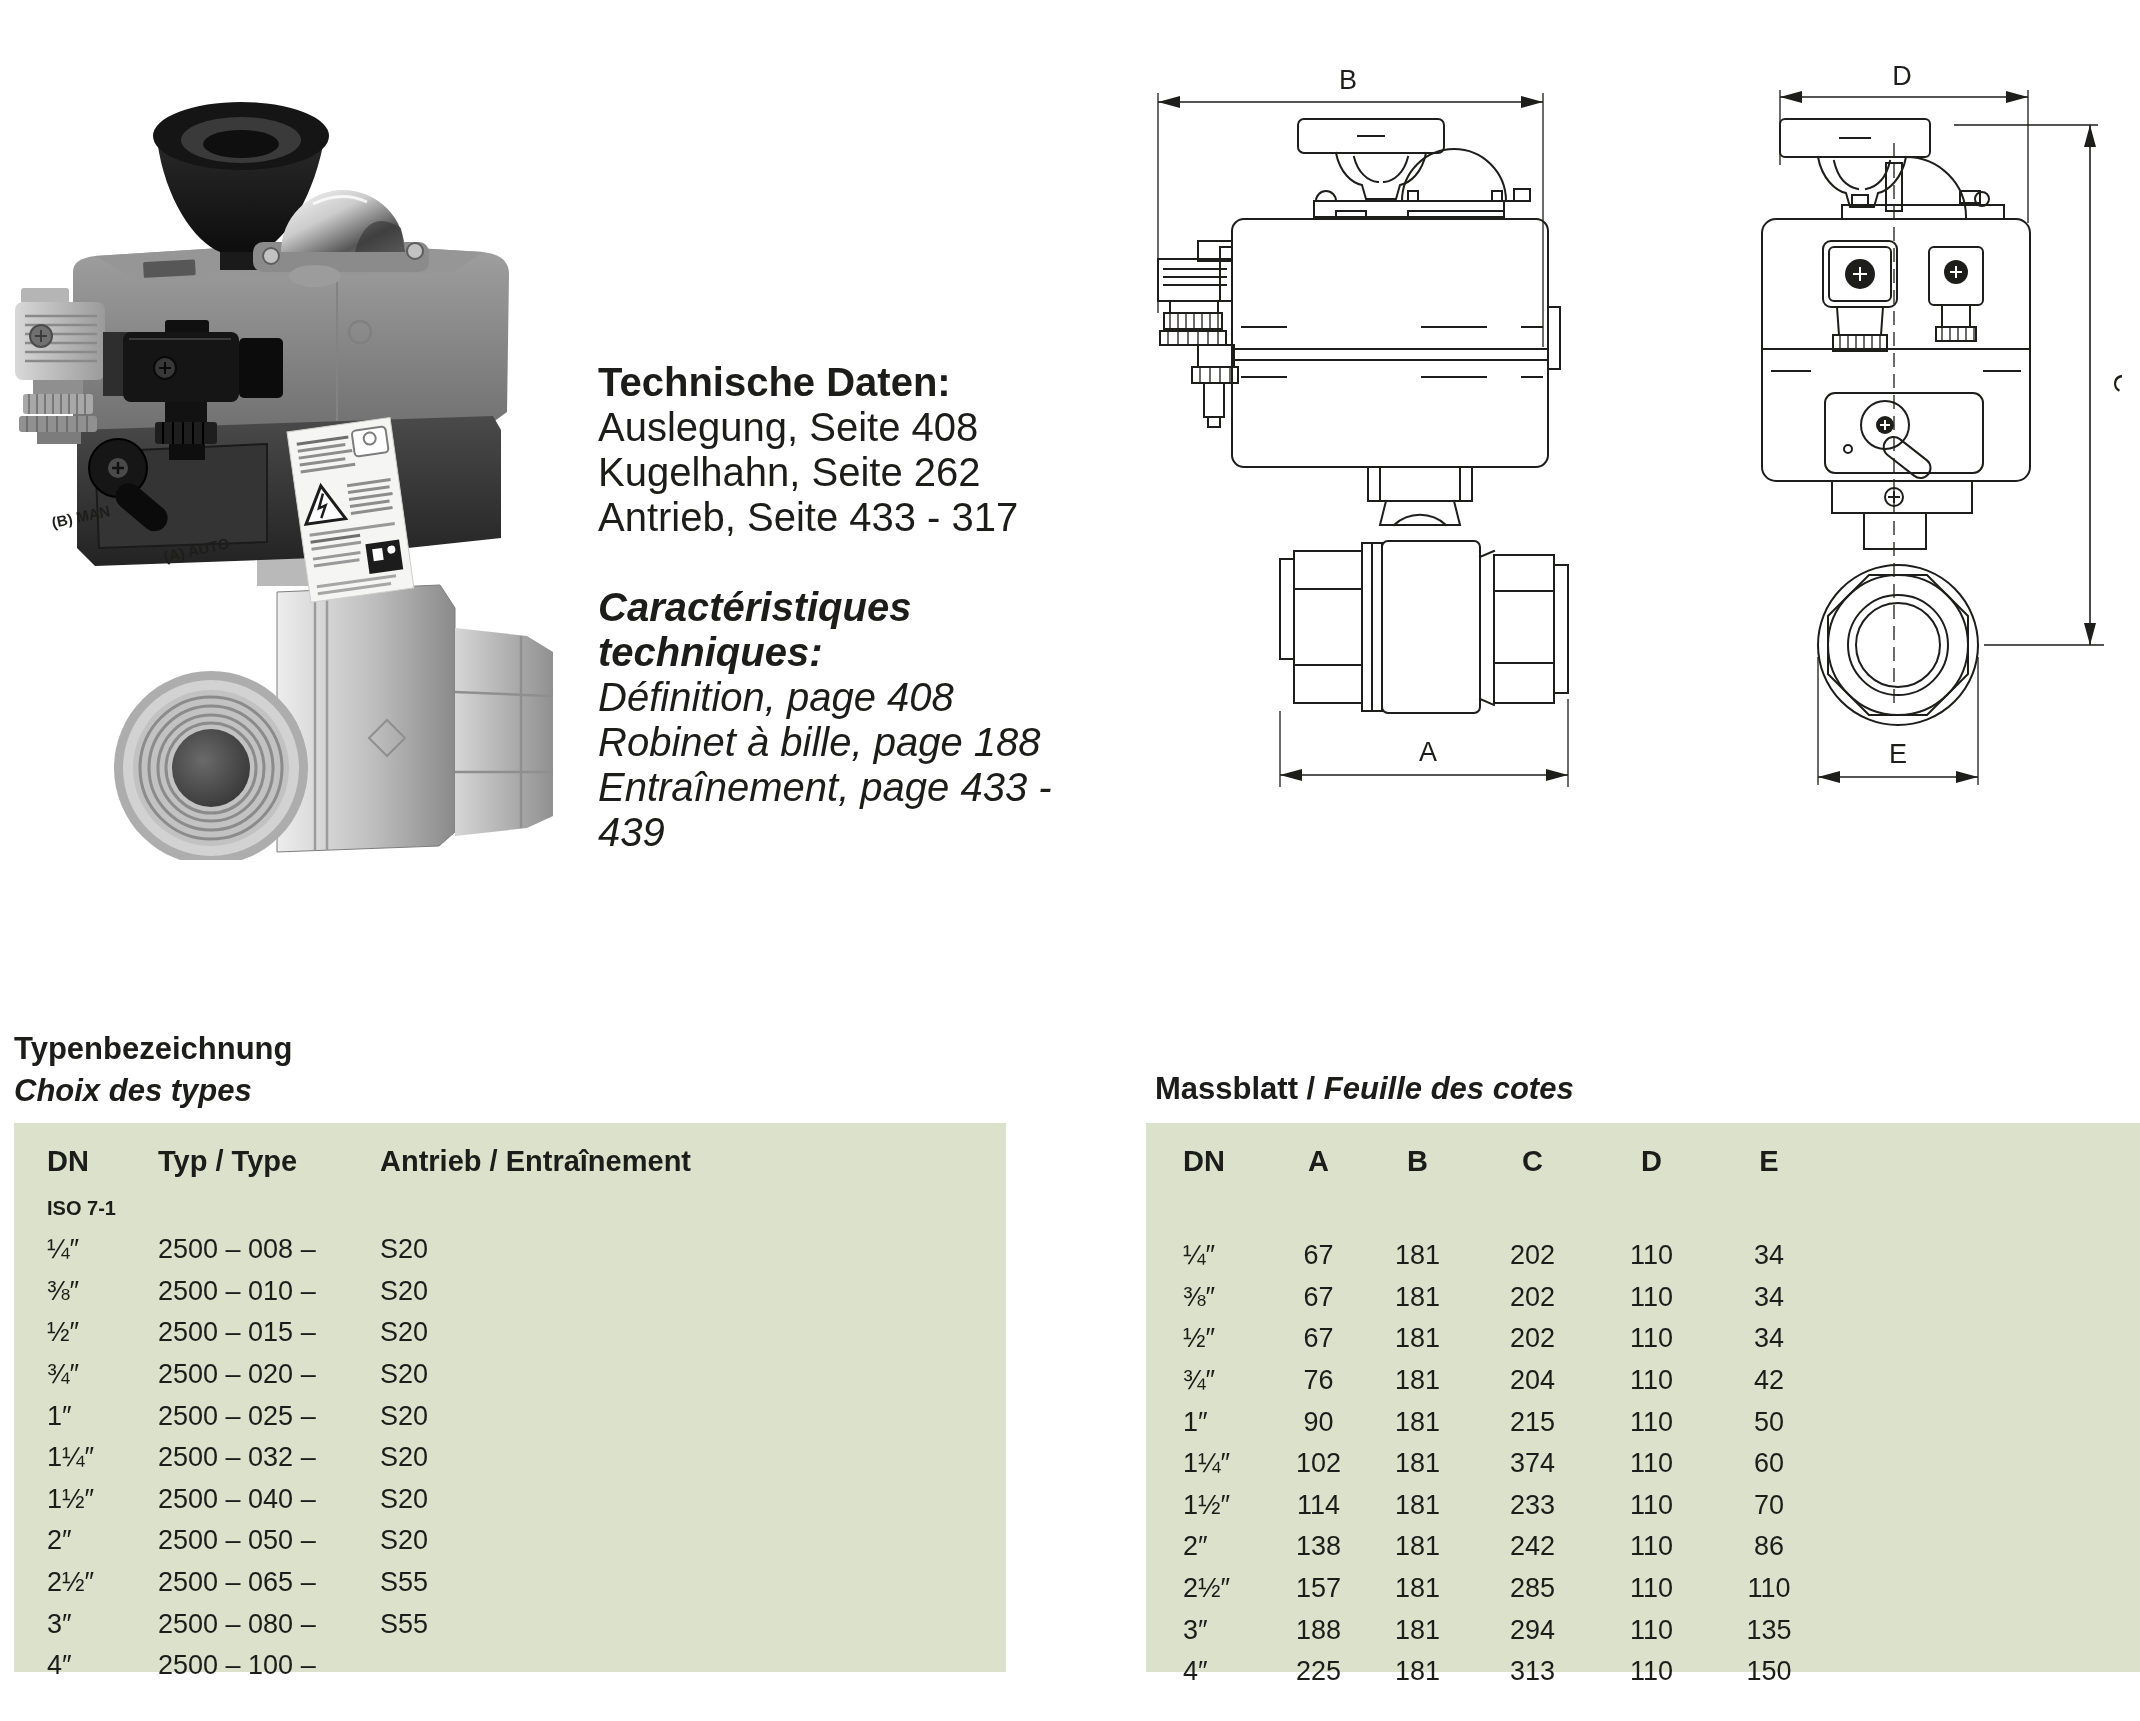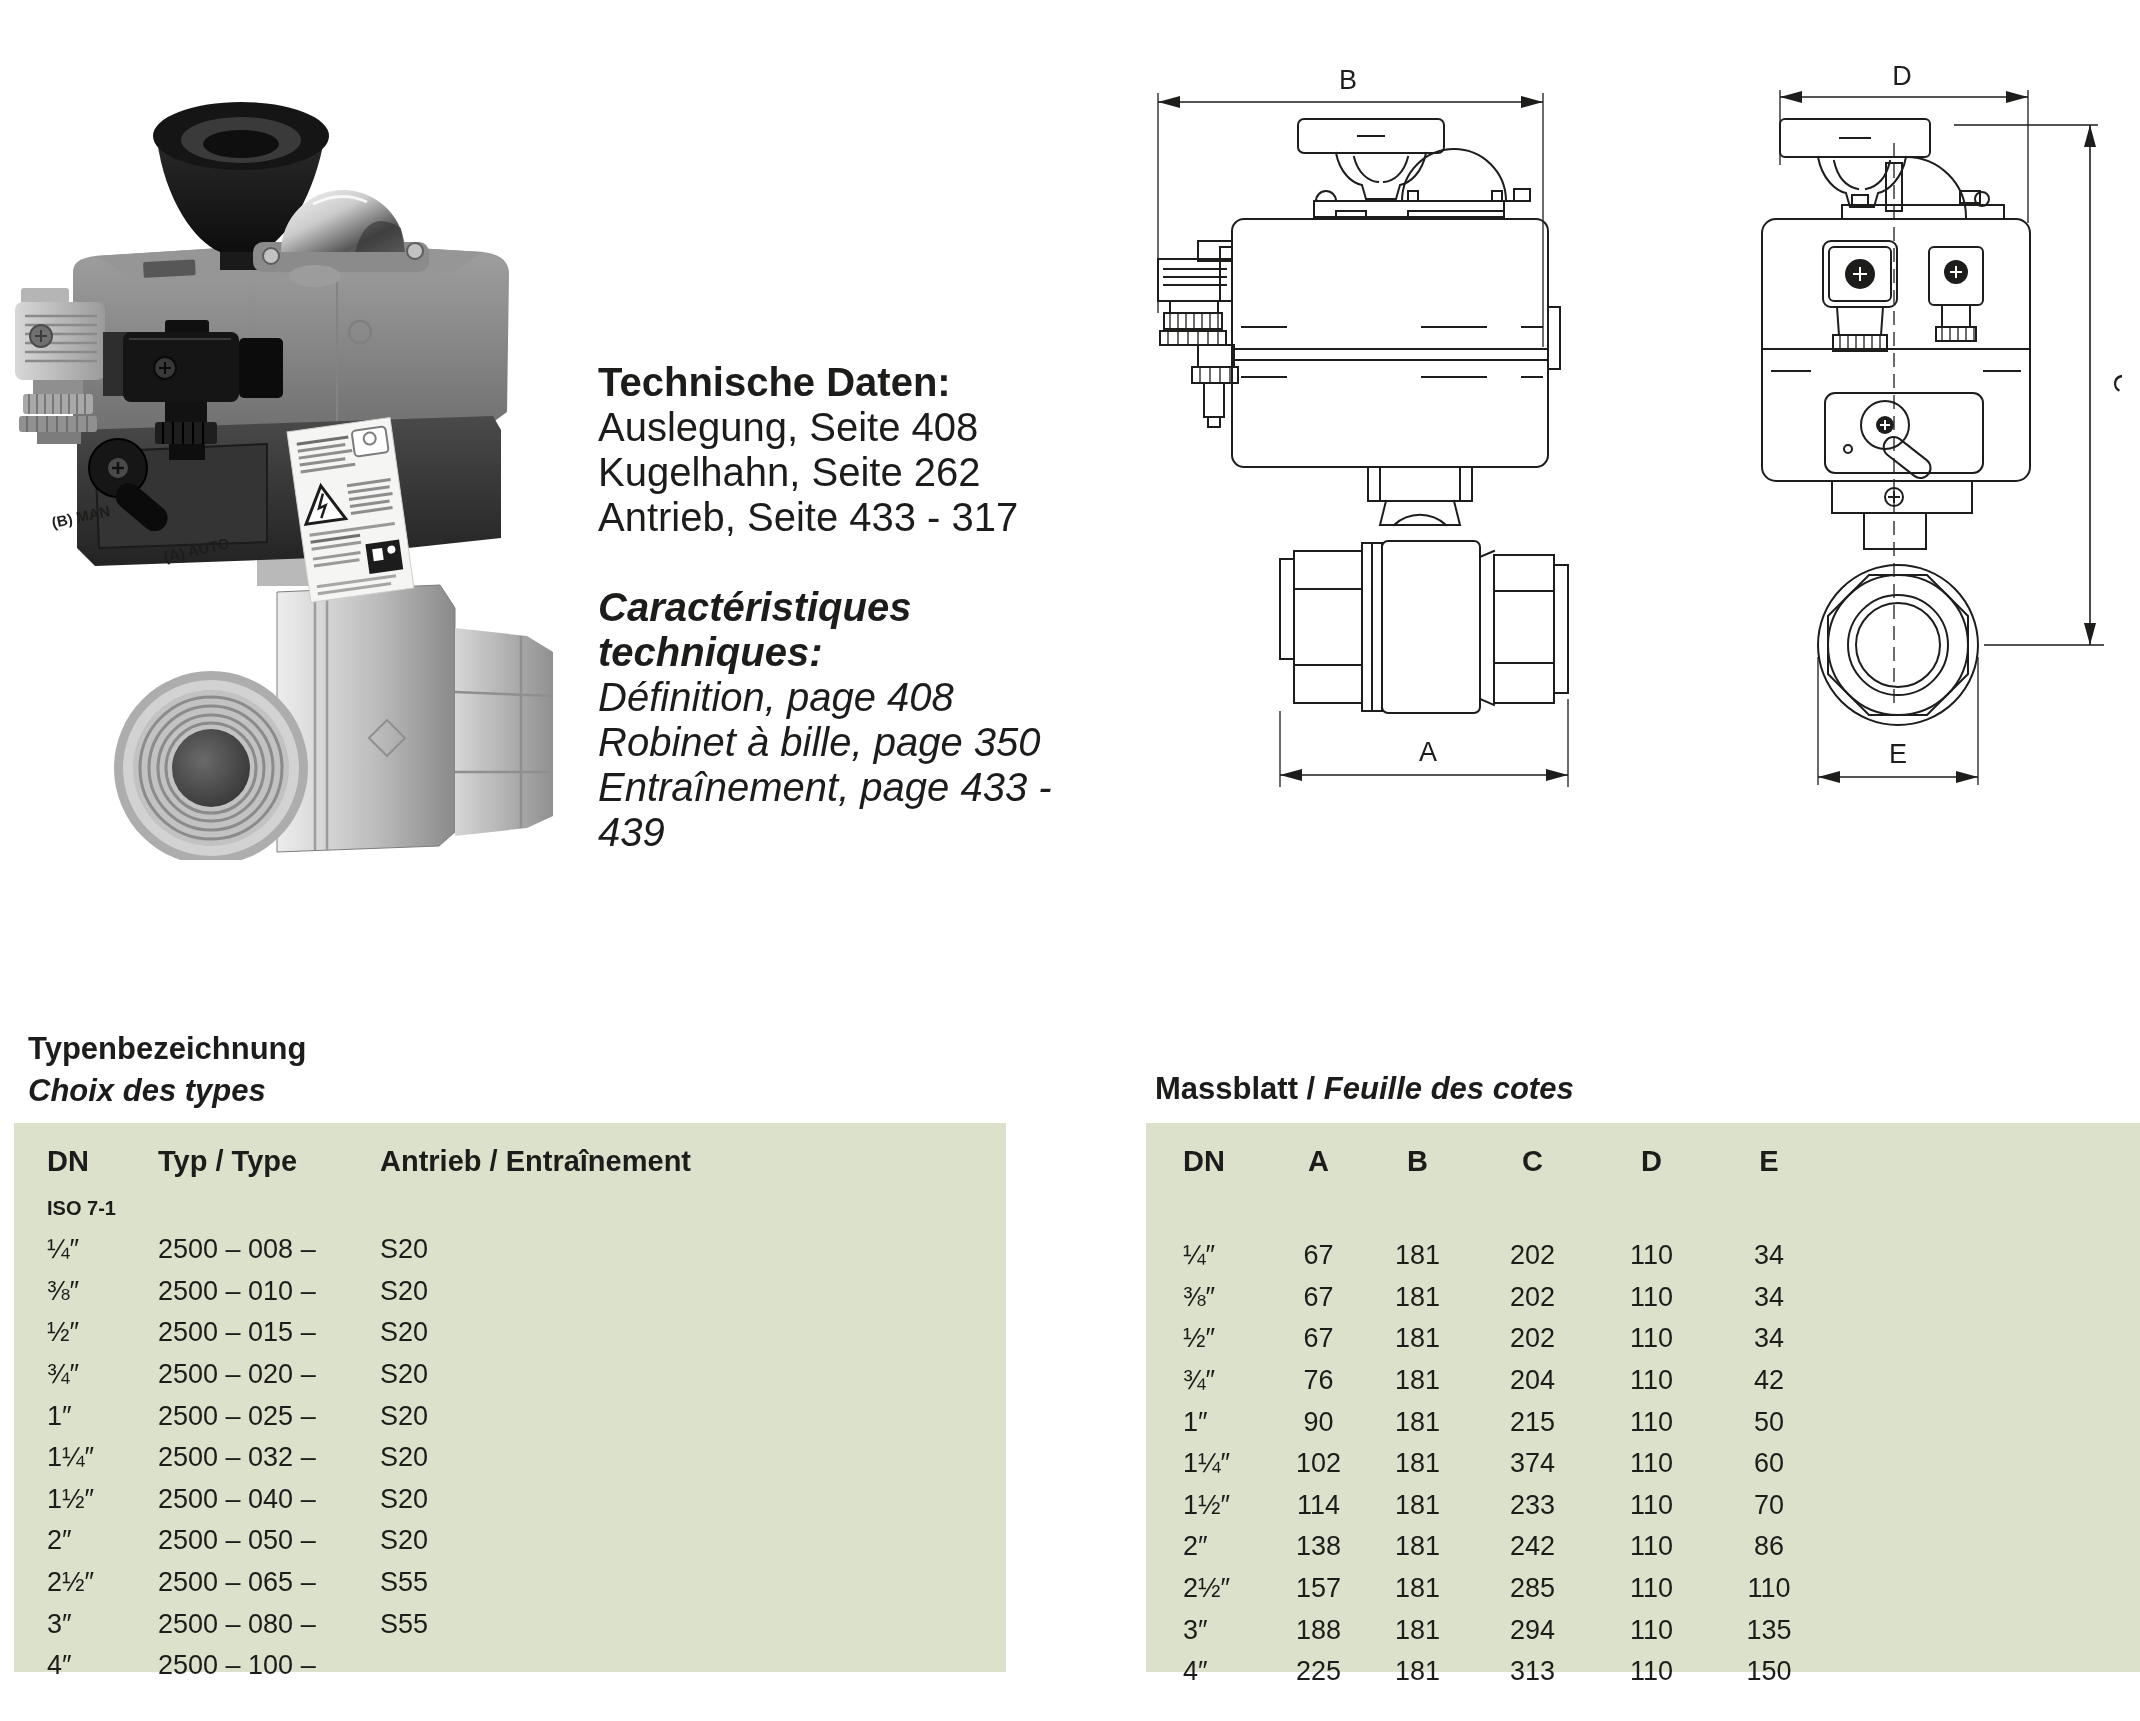--- a/index.html
+++ b/index.html
@@ -197,21 +197,21 @@
   </svg>
 
   <div class="abs techtext">
     <div class="t-bold">Technische Daten:</div>
     <div>Auslegung, Seite 408</div>
     <div>Kugelhahn, Seite 262</div>
     <div>Antrieb, Seite 433 - 317</div>
     <div class="blockgap"></div>
     <div class="t-bi">Caractéristiques techniques:</div>
     <div class="t-i">Définition, page 408</div>
-    <div class="t-i">Robinet à bille, page 350</div>
+    <div class="t-i">Robinet à bille, page 188</div>
     <div class="t-i">Entraînement, page 433 - 439</div>
   </div>
 
   <svg class="abs" style="left:1140px;top:45px;" width="470" height="760" viewBox="0 0 470 760">
 
     <g>
       <path class="thin" d="M18,48 V268 M403,48 V302"></path>
       <line class="dimln" x1="18" y1="57" x2="403" y2="57"></line>
       <polygon class="arr" points="18,57 40,51 40,63"></polygon>
       <polygon class="arr" points="403,57 381,51 381,63"></polygon>
@@ -360,21 +360,21 @@
 
     <g>
       <path class="thin" d="M96,612 V740 M256,612 V740"></path>
       <line class="dimln" x1="96" y1="732" x2="256" y2="732"></line>
       <polygon class="arr" points="96,732 118,726 118,738"></polygon>
       <polygon class="arr" points="256,732 234,726 234,738"></polygon>
       <text class="dimlbl" x="176" y="718" text-anchor="middle">E</text>
     </g>
   </svg>
 
-  <div class="abs heading" style="left:28px;top:1028px;">
+  <div class="abs heading" style="left:14px;top:1028px;">
     <div>Typenbezeichnung</div>
     <div class="h-i">Choix des types</div>
   </div>
   <div class="abs heading" style="left:1155px;top:1068px;">
     <span>Massblatt /</span>
     <span class="h-i">Feuille des cotes</span>
   </div>
 
   <div class="abs greenbox tbl-left">
     <div class="trow thead">

